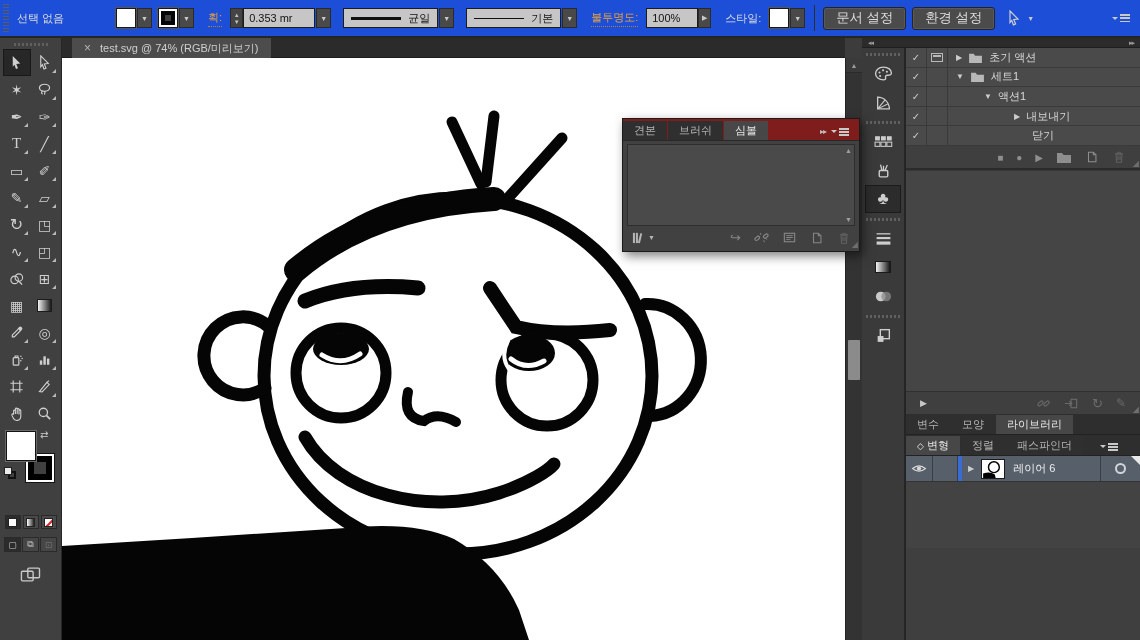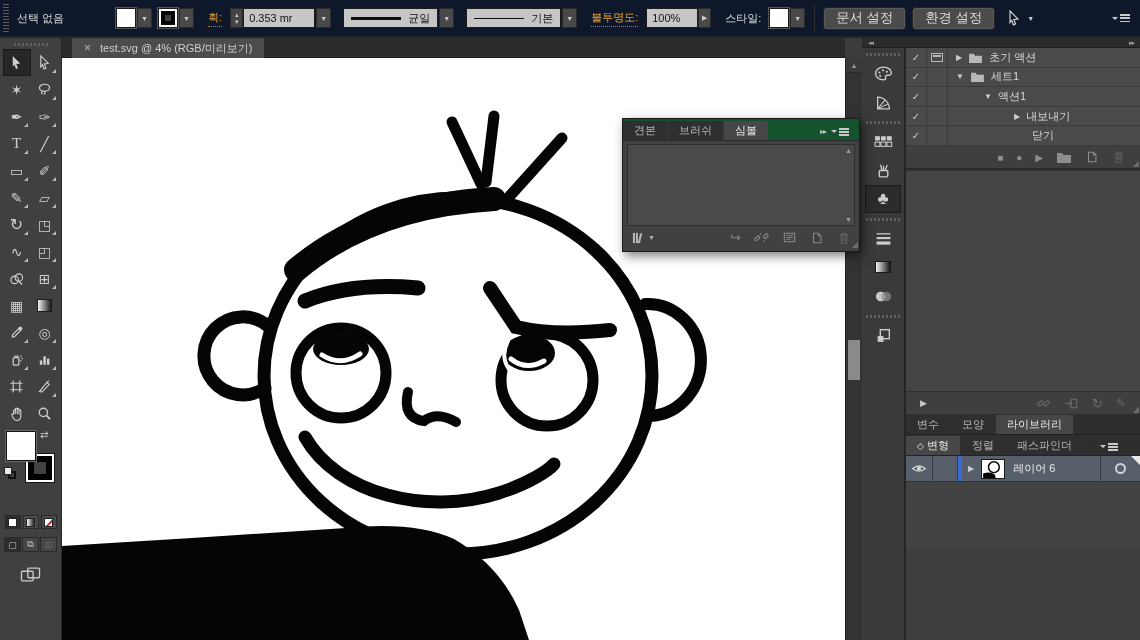--- a/index.html
+++ b/index.html
@@ -1,21 +1,21 @@
 <!DOCTYPE html>
 <html><head>
 <meta charset="utf-8">
 <style>
 *{margin:0;padding:0;box-sizing:border-box}
 html,body{width:1140px;height:640px;overflow:hidden}
 body{position:relative;background:#3c3c3c;font-family:"Liberation Sans","DejaVu Sans",sans-serif;font-size:11px;color:#d6d6d6}
 .abs{position:absolute}
 svg.si{display:block}
 
-#topbar{left:0;top:0;width:1140px;height:38px;background:#0f172a;border-bottom:2px solid #252525;display:flex;align-items:center}
+#topbar{left:0;top:0;width:1140px;height:38px;background:#1d4ed8;border-bottom:2px solid #252525;display:flex;align-items:center}
 .vgrip{width:6px;height:28px;margin:0 8px 0 3px;background:repeating-linear-gradient(0deg,#5c5c5c 0 1px,transparent 1px 3px)}
 .tb-label{color:#dcdcdc;margin-right:8px;white-space:nowrap}
 .orange{color:#e8a23c;border-bottom:1px dotted #b97f2d;padding-bottom:1px}
 .chip{width:20px;height:20px;background:#fff;border:1px solid #181818;box-shadow:0 0 0 1px #555}
 .strokechip{width:20px;height:20px;background:#fff;position:relative;border:1px solid #181818;box-shadow:0 0 0 1px #555}
 .strokechip::after{content:"";position:absolute;inset:2px;border:4px solid #050505;background:#3e3e3e}
 .dd{width:15px;height:20px;margin-left:1px;background:#494949;border:1px solid #2a2a2a;display:flex;align-items:center;justify-content:center;color:#c9c9c9;font-size:7px}
 .fieldlight{background:#c6c6c6;color:#141414;border:1px solid #1c1c1c;height:20px;padding:0 5px;display:flex;align-items:center;white-space:nowrap}
 .combo{display:flex;align-items:center;background:#c6c6c6;border:1px solid #1c1c1c;height:20px;padding:0 7px;gap:7px;color:#141414;white-space:nowrap}
 .lineprev{width:50px;height:3px;background:#101010}
@@ -97,21 +97,21 @@
 
 #layerrow{height:26px;background:#57606a;display:flex;align-items:center;position:relative;border-bottom:1px solid #333}
 .lcell{align-self:stretch;display:flex;align-items:center;justify-content:center;border-right:1px solid rgba(0,0,0,.35)}
 .lbar{width:4px;align-self:stretch;background:#3a6cd4}
 .lthumb{width:24px;height:20px;background:#fff;border:1px solid #1a1a1a;margin:0 2px}
 .ltarget{width:11px;height:11px;border:2px solid #cdd4da;border-radius:50%}
 .lcorner{position:absolute;right:0;top:0;width:0;height:0;border-left:9px solid transparent;border-top:9px solid #e9e9e9}
 #layersbody{height:66px;background:#434343}
 
 #floatpanel{left:622px;top:118px;width:238px;height:134px;background:#414141;border:1px solid #1b1b1b;box-shadow:3px 4px 10px rgba(0,0,0,.5);z-index:6}
-#floatpanel .phead{background:#14532d}
+#floatpanel .phead{background:#7f1d1d}
 .fwell{margin:3px 4px 0 4px;height:82px;background:#4a4a4a;border:1px solid #2e2e2e;position:relative}
 .fwell .up{position:absolute;right:2px;top:2px;color:#9d9d9d;font-size:7px}
 .fwell .dn{position:absolute;right:2px;bottom:2px;color:#9d9d9d;font-size:7px}
 .ffoot{height:23px;display:flex;align-items:center;gap:13px;padding:0 8px;color:#868686;position:relative}
 .ffoot .sp{flex:1}
 .fcollapse{color:#bfbfbf;font-size:8px;letter-spacing:-1px;margin:0 5px 4px 0}
 </style>
 </head>
 <body>
 
@@ -290,21 +290,21 @@
   <span style="flex:1"></span>
   <span class="pmenu" style="margin-right:10px">
       <span class="pm-tri"></span>
       <span class="pm-lines"></span>
     </span>
 </div>
 
 <div id="tabbar" class="abs">
   <div class="doctab">
     <span class="x">×</span>
-    <span>test.svg @ 4% (RGB/미리보기)</span>
+    <span>test.svg @ 74% (RGB/미리보기)</span>
   </div>
 </div>
 
 <div id="toolbar" class="abs">
   <div class="hgrip"></div>
   <div class="tgrid">
     <span class="tool active">
         <svg class="si" width="15" height="15">
           <use href="#ic-cursor"></use>
         </svg>

